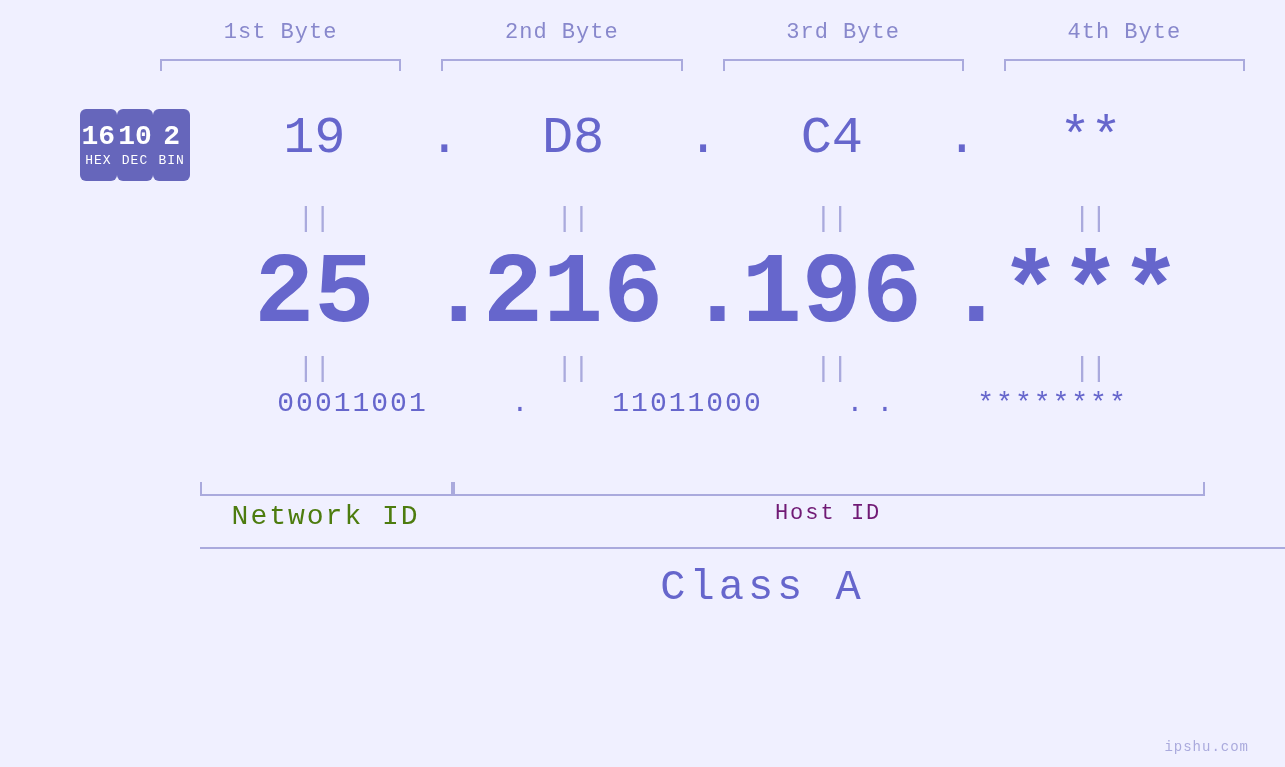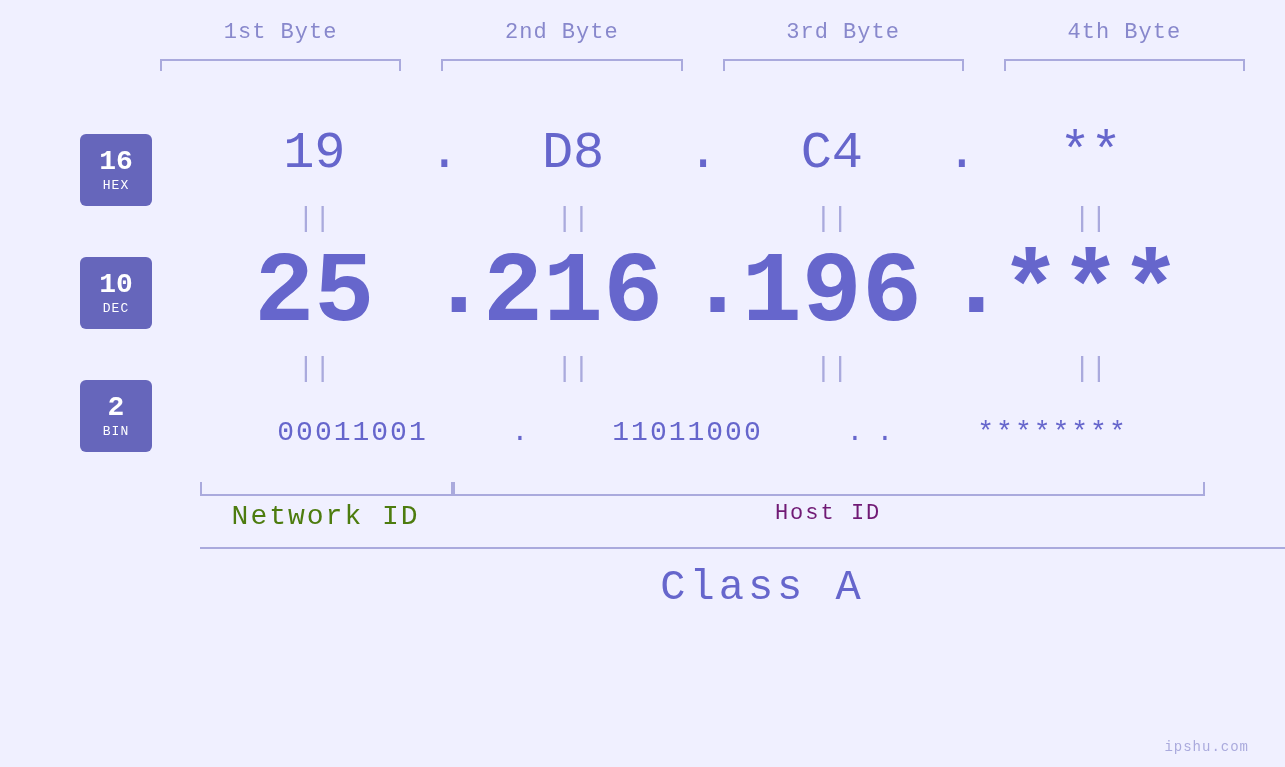--- a/index.html
+++ b/index.html
@@ -71,21 +71,21 @@
     
     .content {
       display: flex;
       width: 100%;
       align-items: stretch;
     }
 
     
     .bases-column {
       display: flex;
-      flex-direction: column;
+      flex-direction: row;
       justify-content: space-around;
       gap: 0px;
       width: 120px;
       flex-shrink: 0;
       padding-right: 10px;
     }
 
     .base-badge {
       width: 72px;
       height: 72px;
@@ -113,21 +113,20 @@
     
     .rows-container {
       flex: 1;
       display: flex;
       flex-direction: column;
       gap: 0px;
     }
 
     .ip-row {
       display: flex;
-      align-items: center;
       justify-content: space-around;
       flex: 1;
       min-height: 80px;
     }
 
     .ip-row.dec-row {
       min-height: 110px;
     }
 
     .byte-value {

